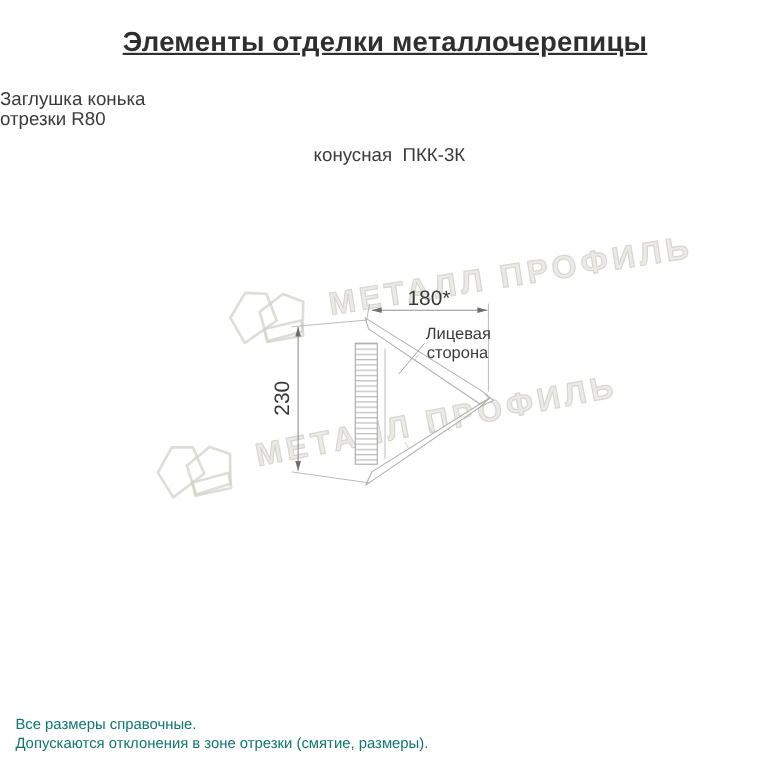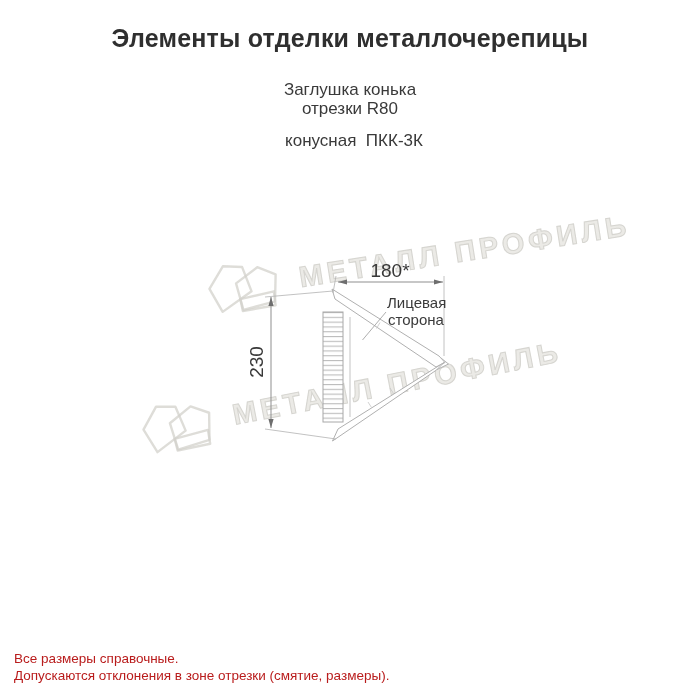--- a/index.html
+++ b/index.html
@@ -2,45 +2,45 @@
 <html><head>
 <meta charset="utf-8">
 <style>
   html,body{margin:0;padding:0;background:#ffffff;}
   #page{
     position:relative;width:700px;height:700px;background:#ffffff;
     font-family:"Liberation Sans", sans-serif;overflow:hidden;
   }
   .title{
     position:absolute;top:24px;left:0;width:700px;text-align:center;
-    font-size:25px;font-weight:bold;color:#2f2f2f;letter-spacing:0.2px;
+    font-size:25px;font-weight:bold;color:#2f2f2f;letter-spacing:0.2px;text-decoration:underline;
   }
   .subtitle{
-    position:absolute;top:80px;left:0;width:700px;text-align:center;
+    position:absolute;top:80px;left:0;width:700px;text-align:left;
     font-size:17px;color:#3a3a3a;line-height:19px;
   }
   .variant{
     position:absolute;top:131px;left:4px;width:700px;text-align:center;
     font-size:17px;color:#3a3a3a;white-space:pre;
   }
   .watermark{
     position:absolute;display:flex;align-items:center;height:60px;
     pointer-events:none;opacity:0.85;
   }
   .wm-upper{left:202px;top:258px;transform:rotate(-9deg);transform-origin:30px 50%;}
   .wm-lower{left:136px;top:398px;transform:rotate(-11deg);transform-origin:30px 50%;}
   .wm-text{
     margin-left:6px;font-size:29px;font-weight:bold;letter-spacing:4px;
     color:rgba(228,227,222,0.9);
     -webkit-text-stroke:1px rgba(198,196,190,0.8);
     white-space:nowrap;
   }
   .drawing-svg{position:absolute;left:130px;top:195px;}
   .footer{
-    position:absolute;left:14px;font-size:13.5px;color:#b91c1c;text-align:right;
+    position:absolute;left:14px;font-size:13.5px;color:#0f766e;text-align:right;
   }
   .footer-1{top:651px;}
   .footer-2{top:668px;}
 </style>
 </head>
 <body>
 
 <div id="page">
 
   <div class="title">Элементы отделки металлочерепицы</div>

